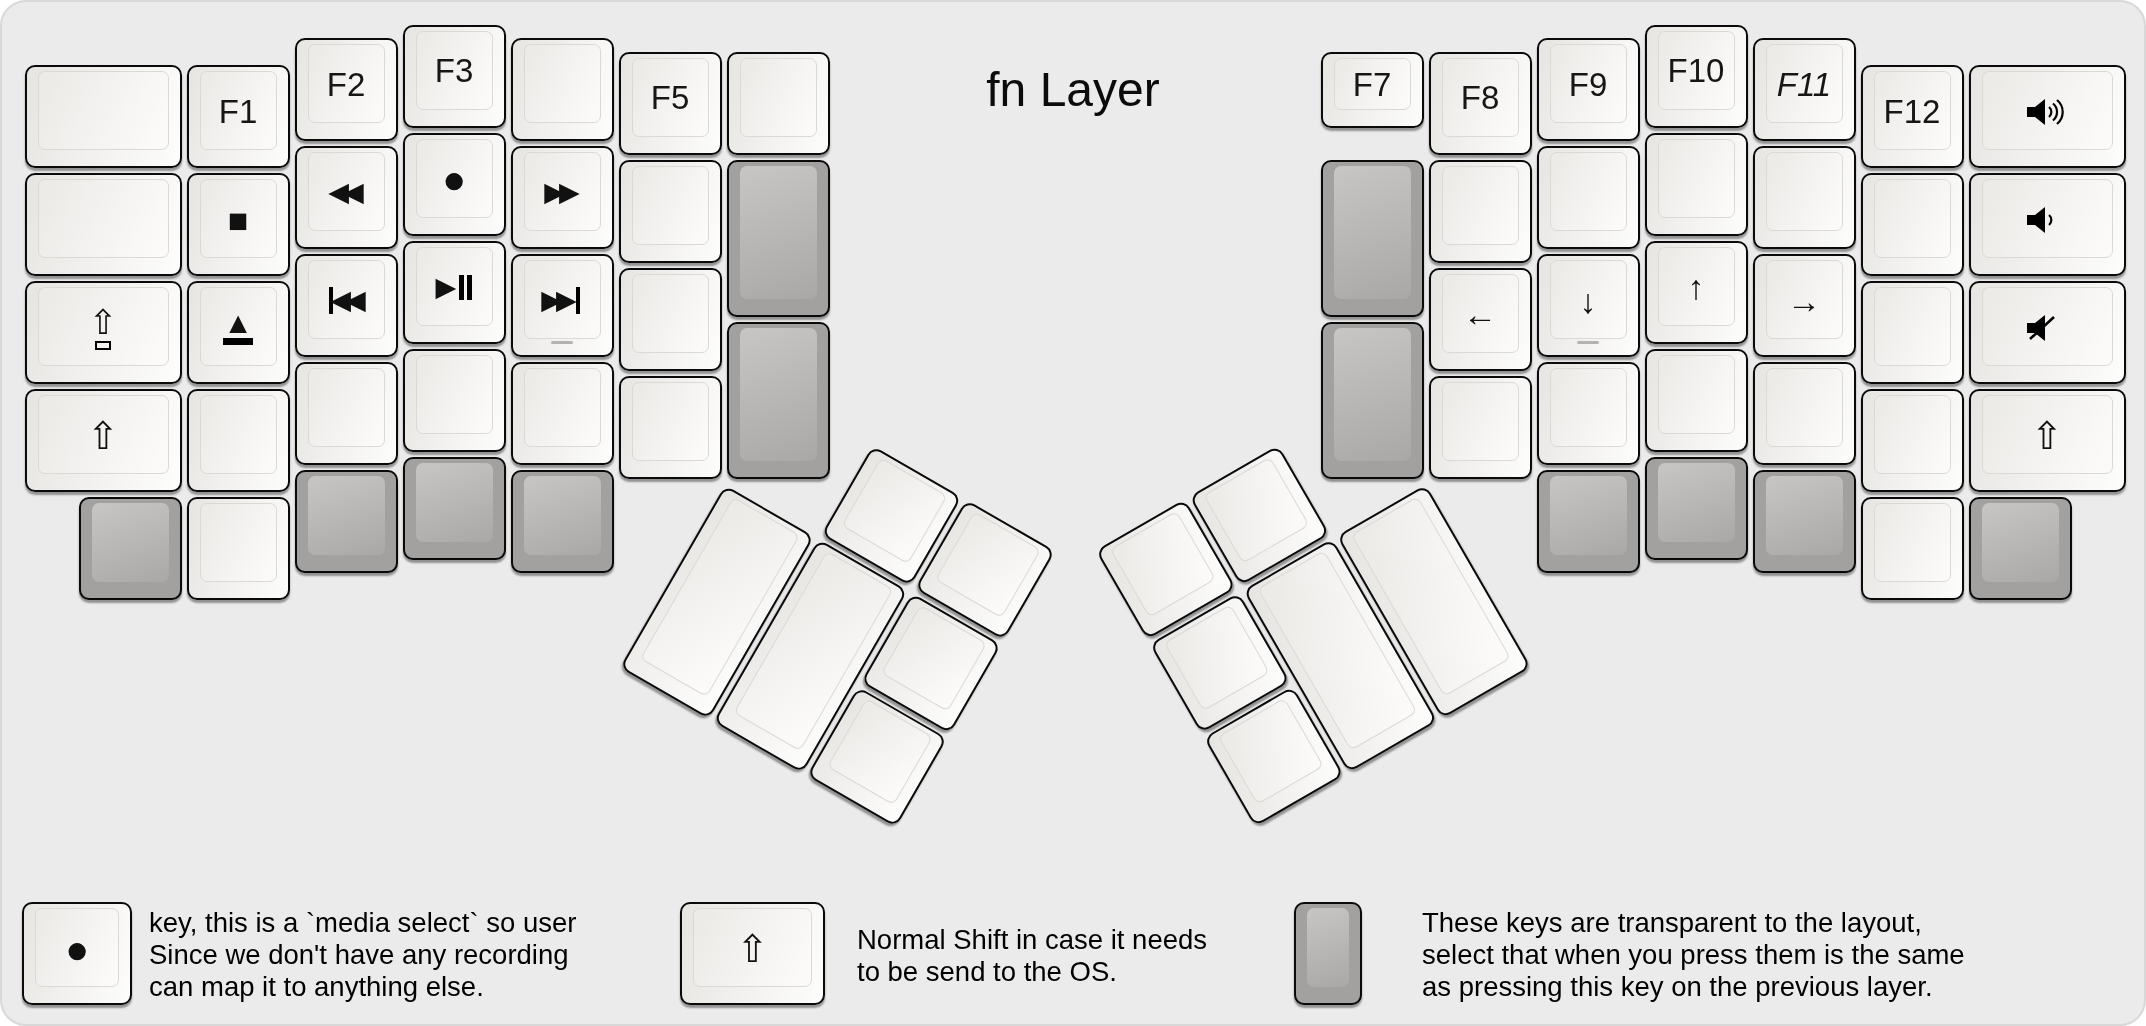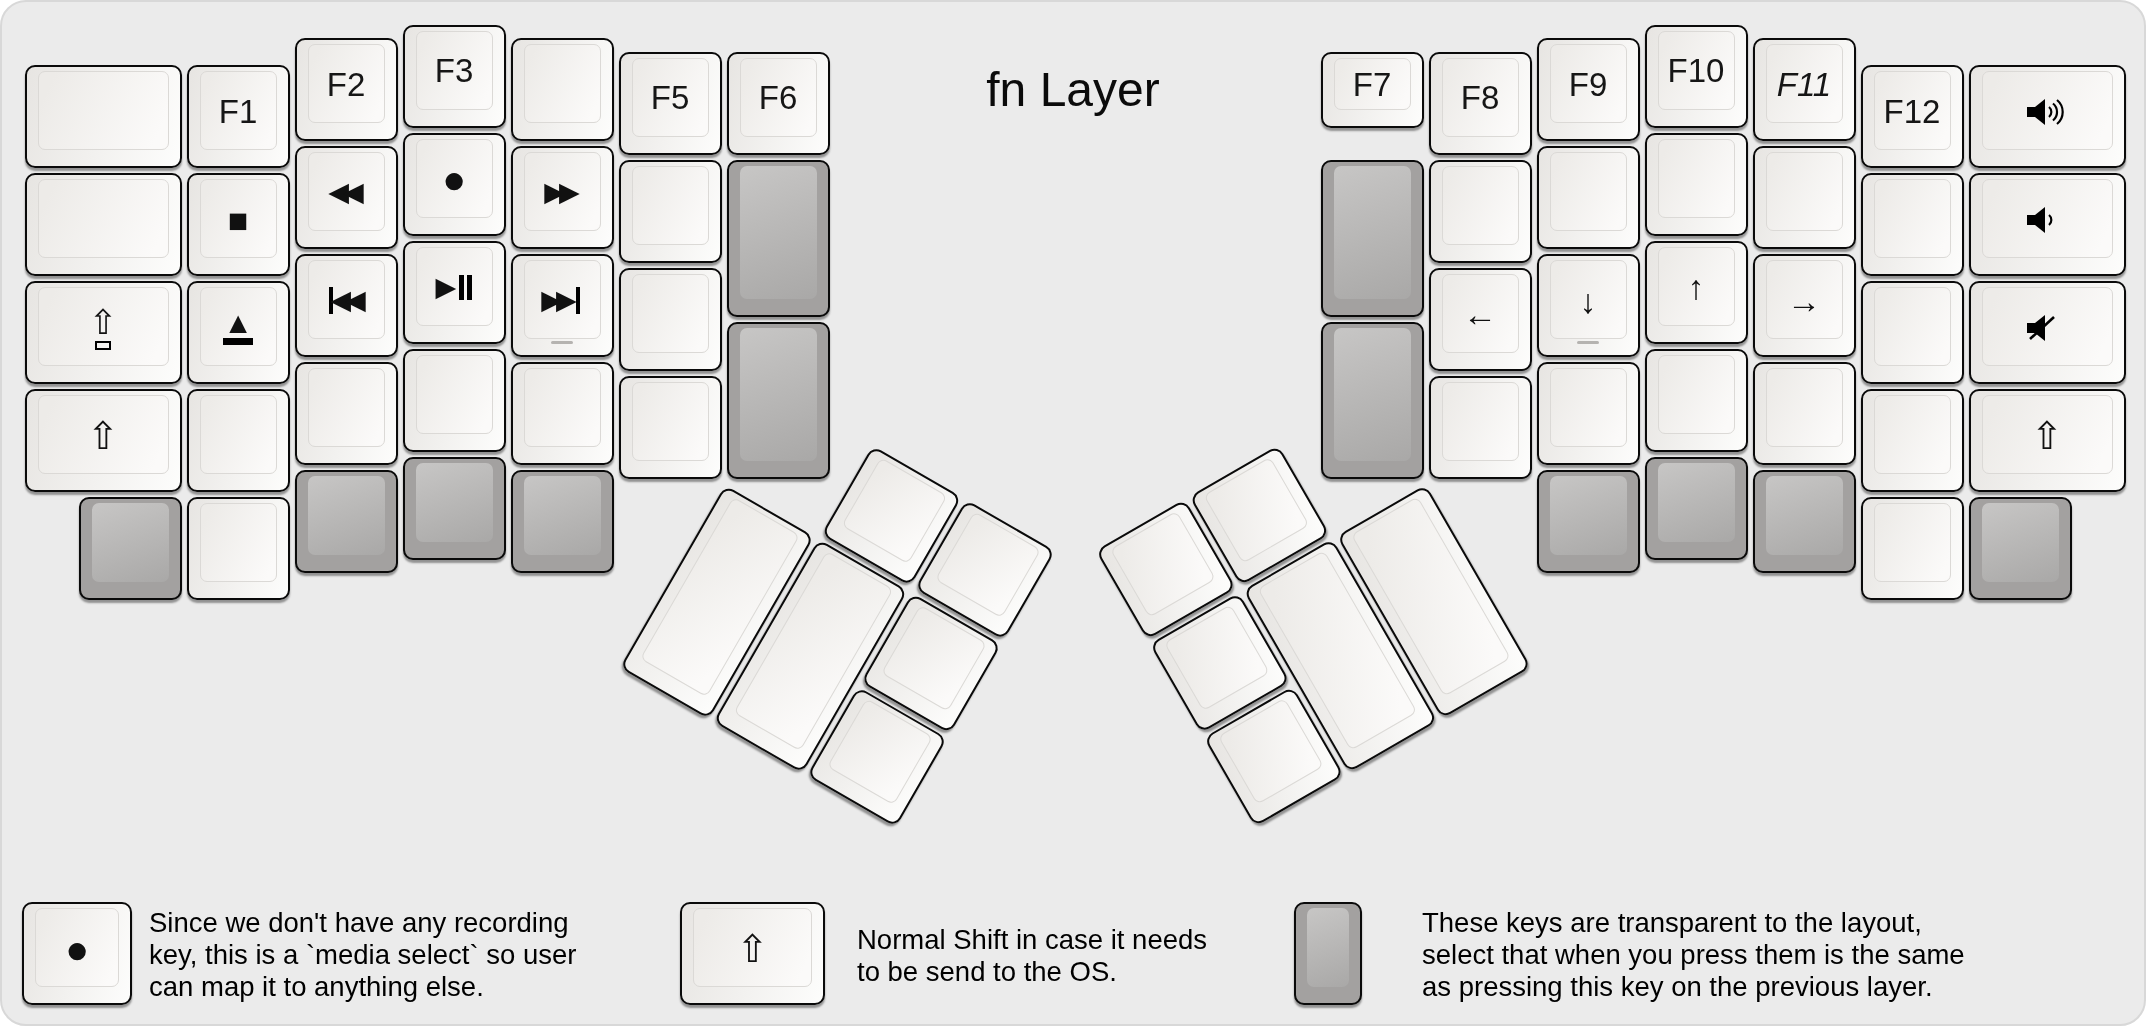--- a/index.html
+++ b/index.html
@@ -165,23 +165,20 @@
         <div class="keytop"></div>
       </div>
       <div class="key white" style="left: 616.5px; top: 265.5px; width: 103px; height: 103px;">
         <div class="keytop"></div>
       </div>
       <div class="key white" style="left: 616.5px; top: 373.5px; width: 103px; height: 103px;">
         <div class="keytop"></div>
       </div>
       <div class="key white" style="left: 724.5px; top: 49.5px; width: 103px; height: 103px;">
         <div class="keytop"></div>
-        <div class="glyph">
-          <span class="f-label">F6</span>
-        </div>
       </div>
       <div class="key gray" style="left: 724.5px; top: 157.5px; width: 103px; height: 157px;">
         <div class="keytop"></div>
       </div>
       <div class="key gray" style="left: 724.5px; top: 319.5px; width: 103px; height: 157px;">
         <div class="keytop"></div>
       </div>
       <div class="key gray" style="left: 76.5px; top: 495px; width: 103px; height: 103px;">
         <div class="keytop"></div>
       </div>
@@ -393,22 +390,22 @@
     </div>
 
   <div class="legend-item">
     <div class="key white" style="left:20px;top:900px;width:110px;height:103px;">
       <div class="keytop"></div>
       <div class="glyph">
           <span class="sym-big">●</span>
         </div>
     </div>
     <div class="legend-text" style="left:147px;top:905px;">
+      <div>key, this is a `media select` so user</div>
       <div>Since we don't have any recording</div>
-      <div>key, this is a `media select` so user</div>
       <div>can map it to anything else.</div>
     </div>
   </div>
 
   <div class="legend-item">
     <div class="key white" style="left:678px;top:900px;width:145px;height:103px;">
       <div class="keytop"></div>
       <div class="glyph">
           <span class="sym" style="font-size:38px;">⇧</span>
         </div>

